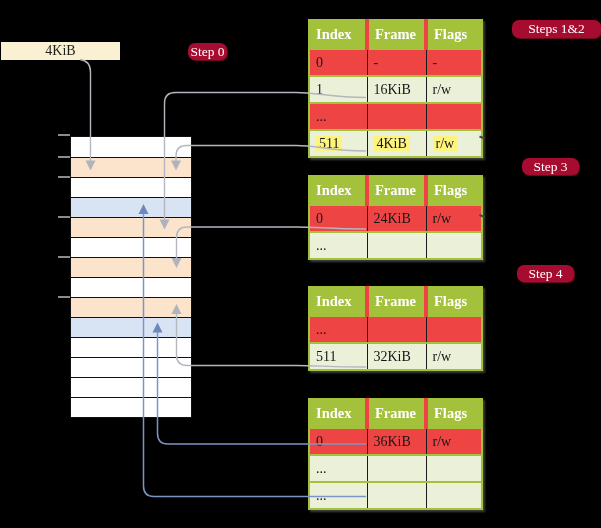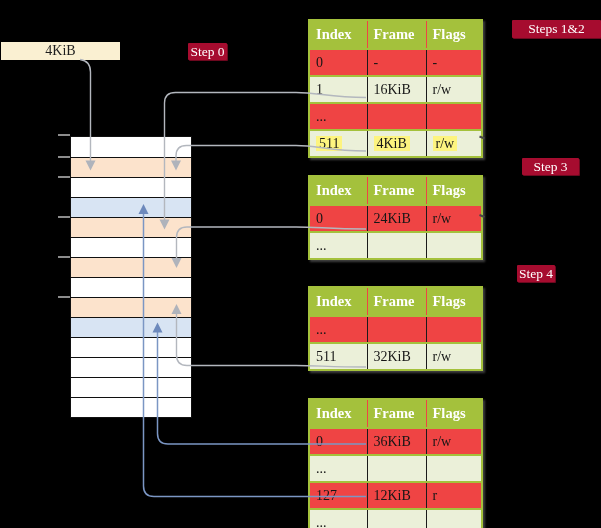--- a/index.html
+++ b/index.html
@@ -15,33 +15,33 @@
   .peach{background:#FCE3CC;}
   .bluerow{background:#D8E4F3;}
   .whiterow{background:#ffffff;}
   .tick{position:absolute;left:58px;width:12px;height:2px;background:#8c8c8c;}
   
   .plabel{position:absolute;left:1px;top:42px;width:119px;height:18px;
           background:#FAF0D2;color:#1d1d1d;font-size:14px;
           display:flex;align-items:center;justify-content:center;}
   
   .badge{position:absolute;background:#A60C2F;color:#fff;font-size:13.5px;
-         border-radius:1px;display:flex;align-items:center;justify-content:center;
+         border-radius:7px;display:flex;align-items:center;justify-content:center;
          box-shadow:1px 1px 0 #6d081f;}
   #b-step0{left:188px;top:43px;width:39px;height:17px;}
   #b-steps12{left:512px;top:20px;width:89px;height:18px;}
   #b-step3{left:522px;top:158px;width:57px;height:17px;}
-  #b-step4{left:517px;top:265px;width:38px;height:17px;}
+  #b-step4{left:517px;top:265px;width:57px;height:17px;}
   
   .pt{position:absolute;border-collapse:collapse;table-layout:fixed;width:175px;
       background:#ef4444;font-size:14px;border:2px solid #A4C13C;
       box-shadow:2px 2px 2px rgba(125,125,125,0.5);}
   .pt th{background:#A4C13C;color:#fff;font-weight:bold;text-align:left;
          padding:2px 2px 2px 6px;height:23px;font-size:14.5px;
-         border-left:1px solid #ef4444;box-sizing:content-box;}
+         border-left:4px solid #ef4444;box-sizing:content-box;}
   .pt th:first-child{border-left:none;}
   .pt td{border-top:2px solid #A4C13C;border-left:1px solid #1b1b1b;
          padding:1px 2px 1px 6px;height:23px;color:#161616;
          box-sizing:content-box;overflow:hidden;white-space:nowrap;}
   .pt td:first-child{border-left:none;}
   .pt tr.alt td{background:#EBF0D9;}
   #pt1{left:308px;top:19px;}
   #pt2{left:308px;top:175px;}
   #pt3{left:308px;top:286px;}
   #pt4{left:308px;top:398px;}
@@ -193,25 +193,20 @@
       <tr>
         <td>0</td>
         <td>36KiB</td>
         <td>r/w</td>
       </tr>
       <tr class="alt">
         <td>...</td>
         <td></td>
         <td></td>
       </tr>
-      <tr>
-        <td>127</td>
-        <td>12KiB</td>
-        <td>r</td>
-      </tr>
       <tr class="alt">
         <td>...</td>
         <td></td>
         <td></td>
       </tr>
     </tbody>
   </table>
 
   <svg class="overlay" width="601" height="528" viewBox="0 0 601 528">
 

